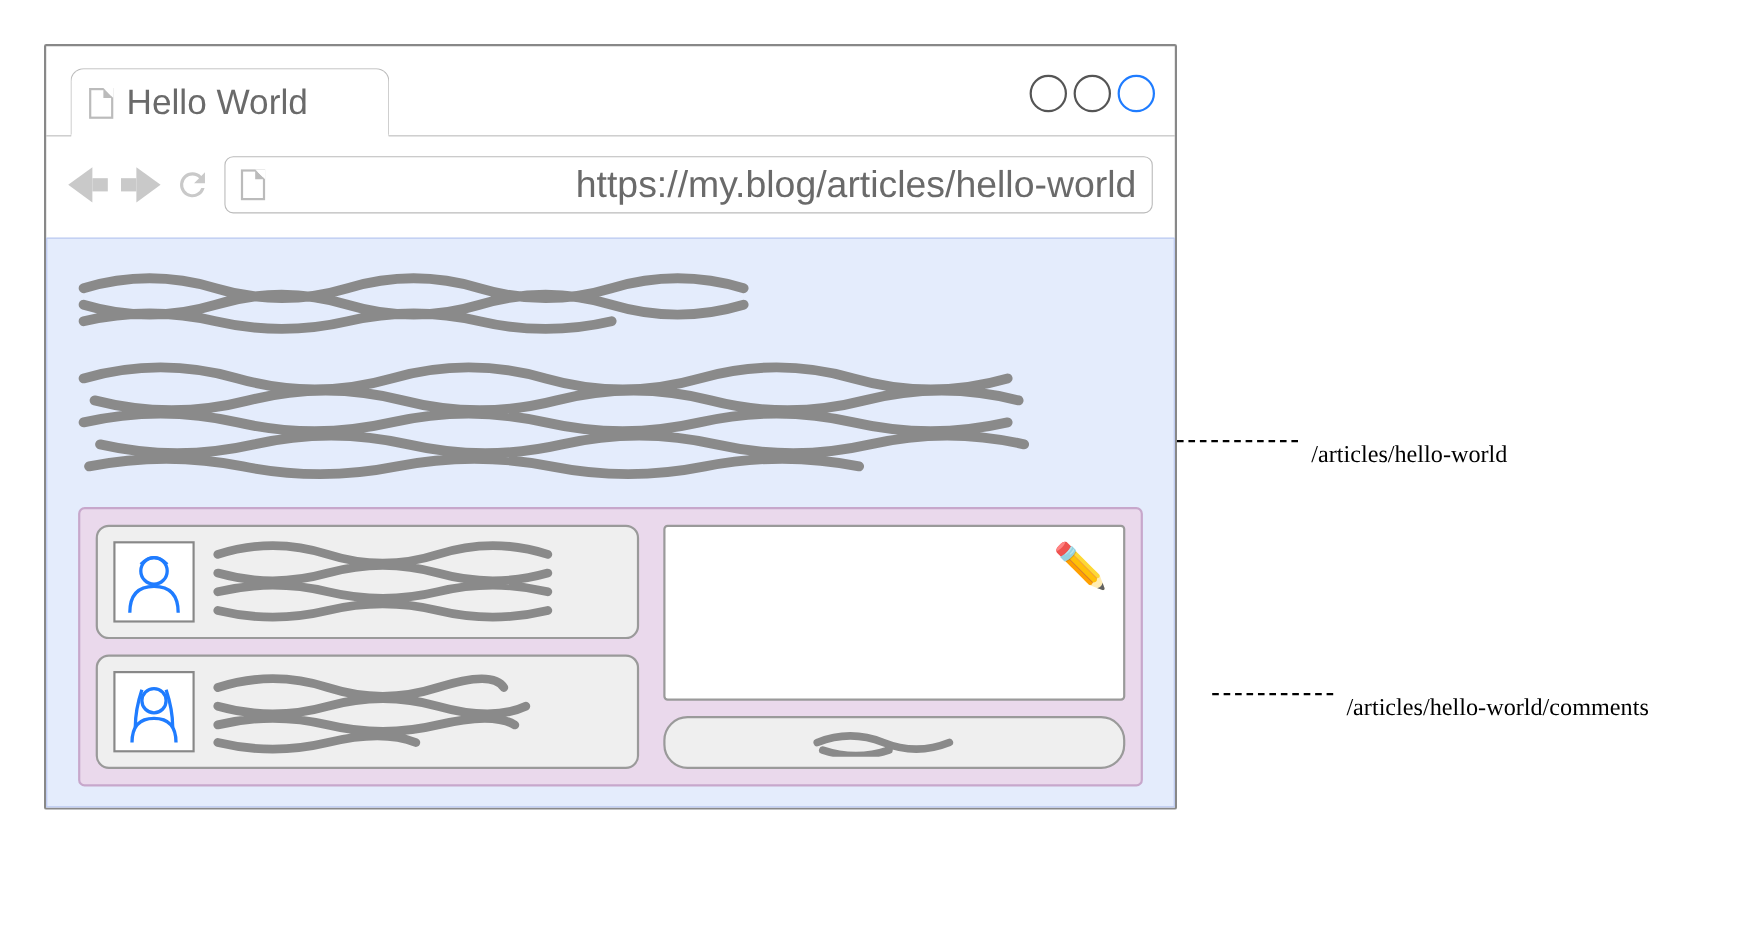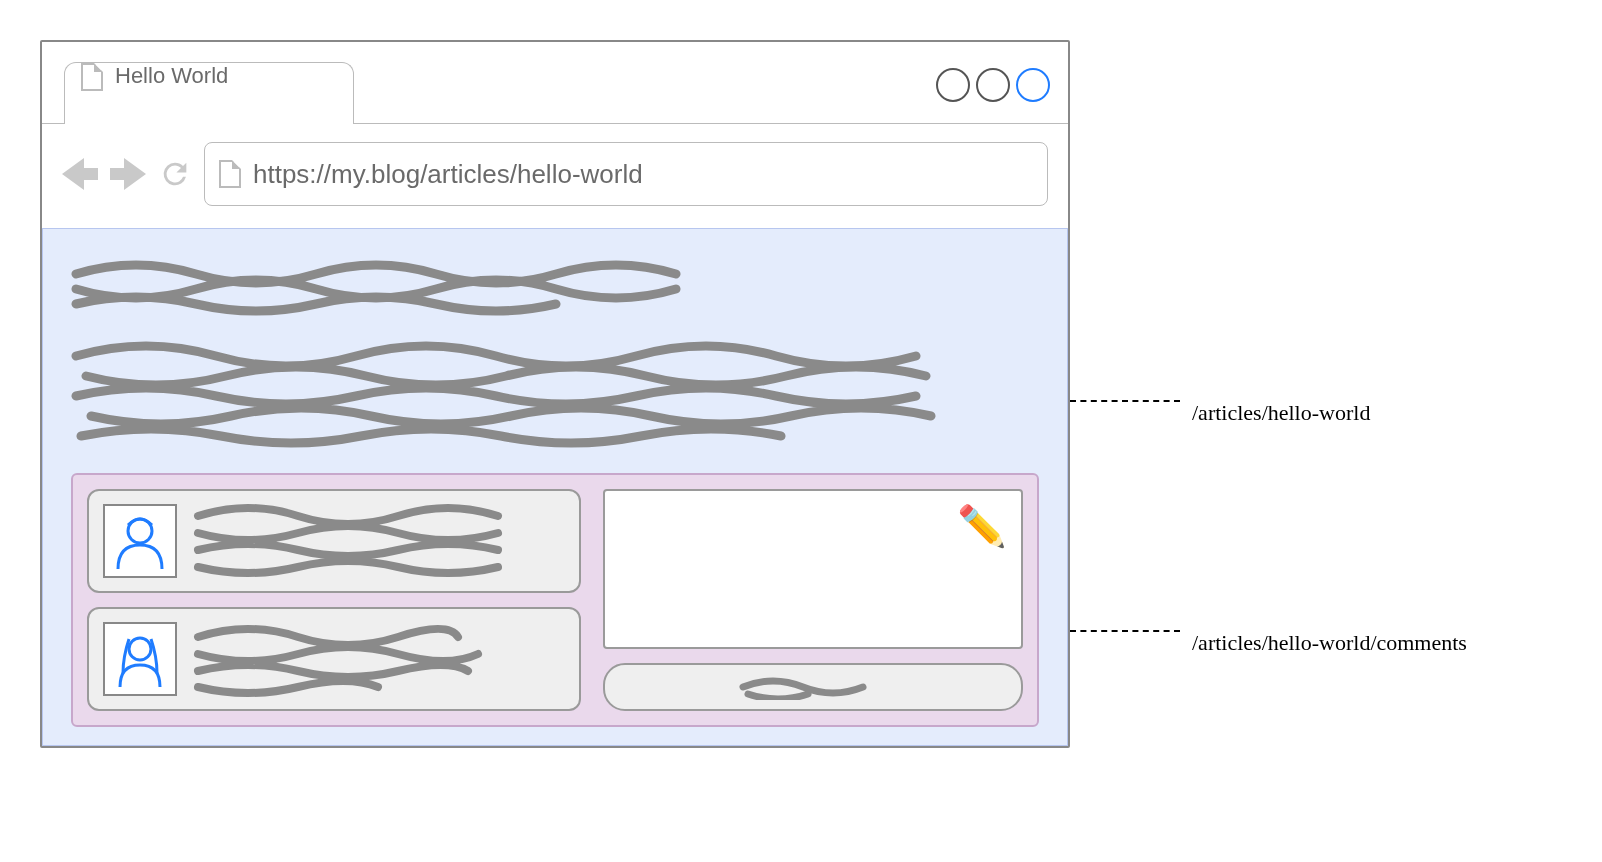--- a/index.html
+++ b/index.html
@@ -33,23 +33,24 @@
     left: 22px;
     top: 20px;
     width: 290px;
     height: 62px;
     border: 1px solid #bbb;
     border-bottom: none;
     border-top-left-radius: 12px;
     border-top-right-radius: 12px;
     background: #fff;
     display: flex;
+    align-items: center;
     padding: 0 16px;
     gap: 12px;
-    font-size: 22px;
+    font-size: 32px;
     color: #6a6a6a;
   }
   .tab-mask {
     position: absolute;
     left: 23px;
     top: 80px;
     width: 288px;
     height: 4px;
     background: #fff;
   }
@@ -90,28 +91,29 @@
   .arrow.right { border-left: 22px solid #c9c9c9; }
   .arrow-stem {
     width: 14px; height: 12px; background: #c9c9c9;
   }
   .nav-back, .nav-fwd { display:flex; align-items:center; }
   .reload-svg { width: 34px; height: 34px; }
   .addr {
     flex: 1;
     border: 1px solid #bbb;
     border-radius: 8px;
-    height: 64px;
+    height: 52px;
     display: flex;
     align-items: center;
     padding: 0 14px;
     gap: 12px;
-    font-size: 26px;
+    font-size: 34px;
     color: #6a6a6a;
     background: #fff;
+    justify-content: space-between;
   }
   .page-icon {
     width: 22px; height: 28px;
     border: 2px solid #bbb;
     position: relative;
     background: #fff;
   }
   .page-icon::after {
     content: "";
     position: absolute;
@@ -315,19 +317,19 @@
 
     </div>
 
   </div>
 
   <div class="annotations">
     <div class="anno" style="top: 360px;">
       <span class="dashline"></span>
       <span>/articles/hello-world</span>
     </div>
-    <div class="anno" style="top: 590px;">
+    <div class="anno" style="top: 590px; padding-left: 32px;">
       <span class="dashline"></span>
       <span>/articles/hello-world/comments</span>
     </div>
   </div>
 
 </div>
 
 </body></html>

